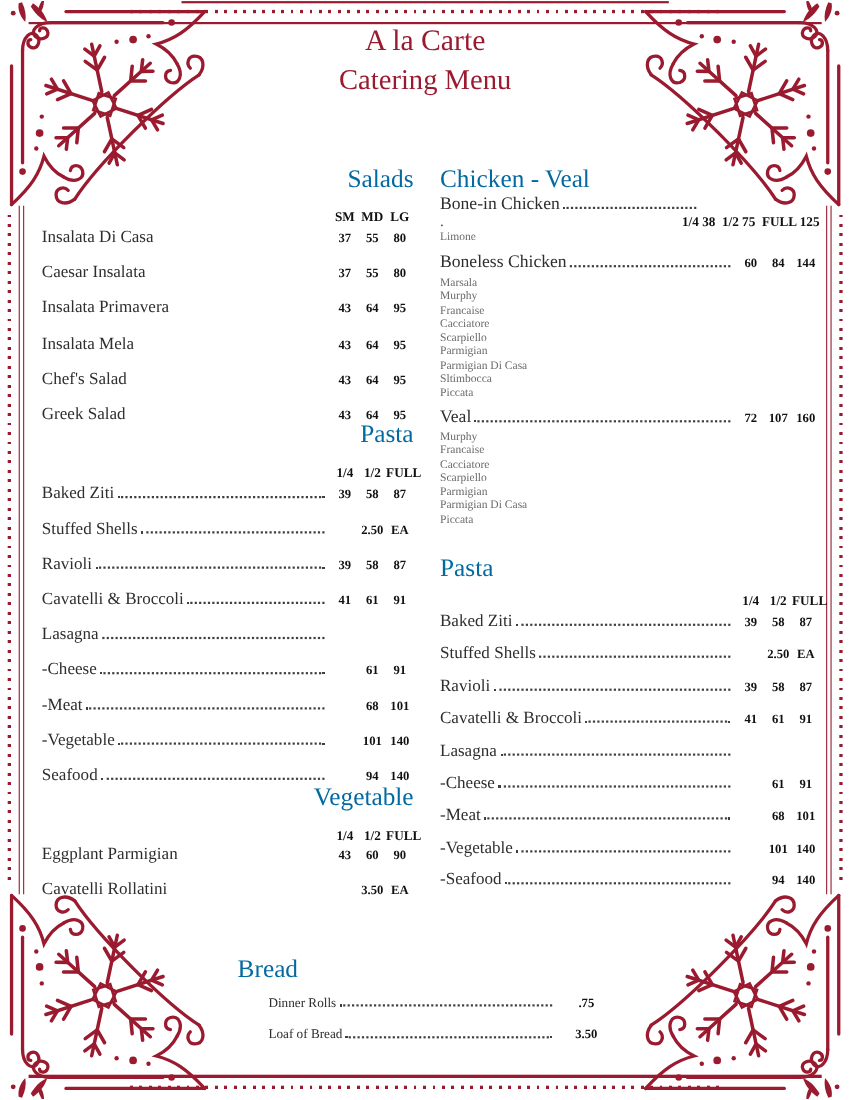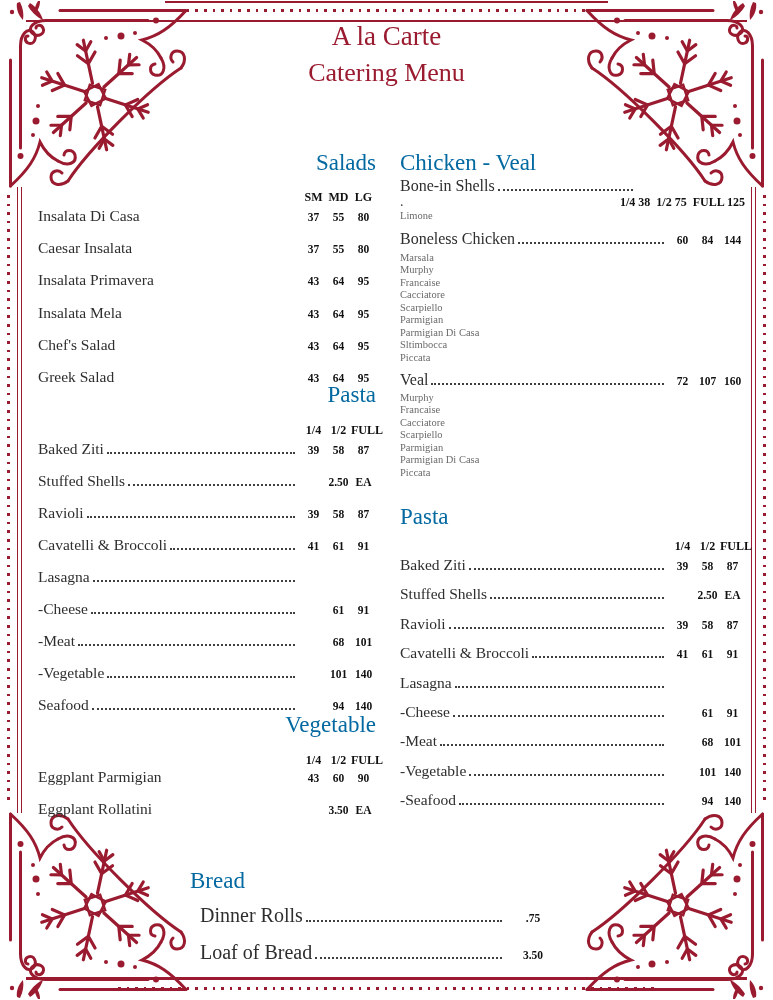--- a/index.html
+++ b/index.html
@@ -31,21 +31,21 @@
   .subitem{font-size:10.5px;line-height:12.45px;color:#6a6a6a;}
   .pl{font-weight:bold;font-size:12px;color:#111;white-space:pre;}
   .dotchar{font-size:14px;color:#3f3f3f;}
   .bread-price{width:50px;text-align:center;font-weight:bold;font-size:11.5px;color:#111;}
   
   #salads-rows .row{margin-bottom:14.2px;}
   #pasta-l-rows .row{margin-bottom:14px;}
   #veg-rows .row{margin-bottom:14px;}
   #pasta-r-rows .row{margin-bottom:11.4px;}
   #bread-rows .row{margin-bottom:14px;}
-  #bread-rows .iname{font-size:20px;}
+  #bread-rows .iname{font-size:12px;margin-left:44px;}
 </style>
 </head>
 <body>
 
 <svg width="0" height="0" style="position:absolute" aria-hidden="true">
   <defs>
     <g id="sf-arm" stroke-linecap="round">
       <line x1="12" y1="0" x2="56" y2="0"></line>
       <path d="M32,0 L42,-9 M32,0 L42,9"></path>
       <path d="M45,0 L53,-7 M45,0 L53,7"></path>
@@ -266,33 +266,33 @@
 
 <div id="veg-rows" class="abs" style="left:38px;top:768px;width:338px;">
   <div class="row">
       <span class="iname">Eggplant Parmigian</span>
       <span class="spacer"></span>
       <span class="pc">43</span>
       <span class="pc">60</span>
       <span class="pc">90</span>
     </div>
   <div class="row">
-      <span class="iname">Eggplant Rollatini</span>
+      <span class="iname">Cavatelli Rollatini</span>
       <span class="spacer"></span>
       <span class="pc"></span>
       <span class="pc">3.50</span>
       <span class="pc">EA</span>
     </div>
 </div>
 
 <div class="sec-title abs" style="left:400px;top:150px;width:345px;">Chicken - Veal</div>
 
 <div class="abs big" style="left:400px;top:177px;width:345px;">
   <div class="row">
-      <span class="iname">Bone-in Shells</span>
+      <span class="iname">Bone-in Chicken</span>
       <span class="leader" style="margin-right:112px;"></span>
     </div>
 </div>
 <div class="abs" style="left:400px;top:194px;width:345px;">
   <div class="row" style="justify-content:space-between;">
     <span class="dotchar">.</span>
     <span class="pl">1/4 38  1/2 75  FULL 125</span>
   </div>
 </div>
 <div class="abs" style="left:400px;top:210px;width:345px;">
@@ -409,21 +409,21 @@
     </div>
   <div class="row">
       <span class="iname">-Seafood</span>
       <span class="leader"></span>
       <span class="pc"></span>
       <span class="pc">94</span>
       <span class="pc">140</span>
     </div>
 </div>
 
-<div class="sec-title abs" style="left:190px;top:868px;width:300px;">Bread</div>
+<div class="sec-title abs" style="left:216px;top:868px;width:300px;">Bread</div>
 
 <div id="bread-rows" class="abs" style="left:200px;top:904px;width:358px;">
   <div class="row">
       <span class="iname">Dinner Rolls</span>
       <span class="leader"></span>
       <span class="bread-price">.75</span>
     </div>
   <div class="row">
       <span class="iname">Loaf of Bread</span>
       <span class="leader"></span>

